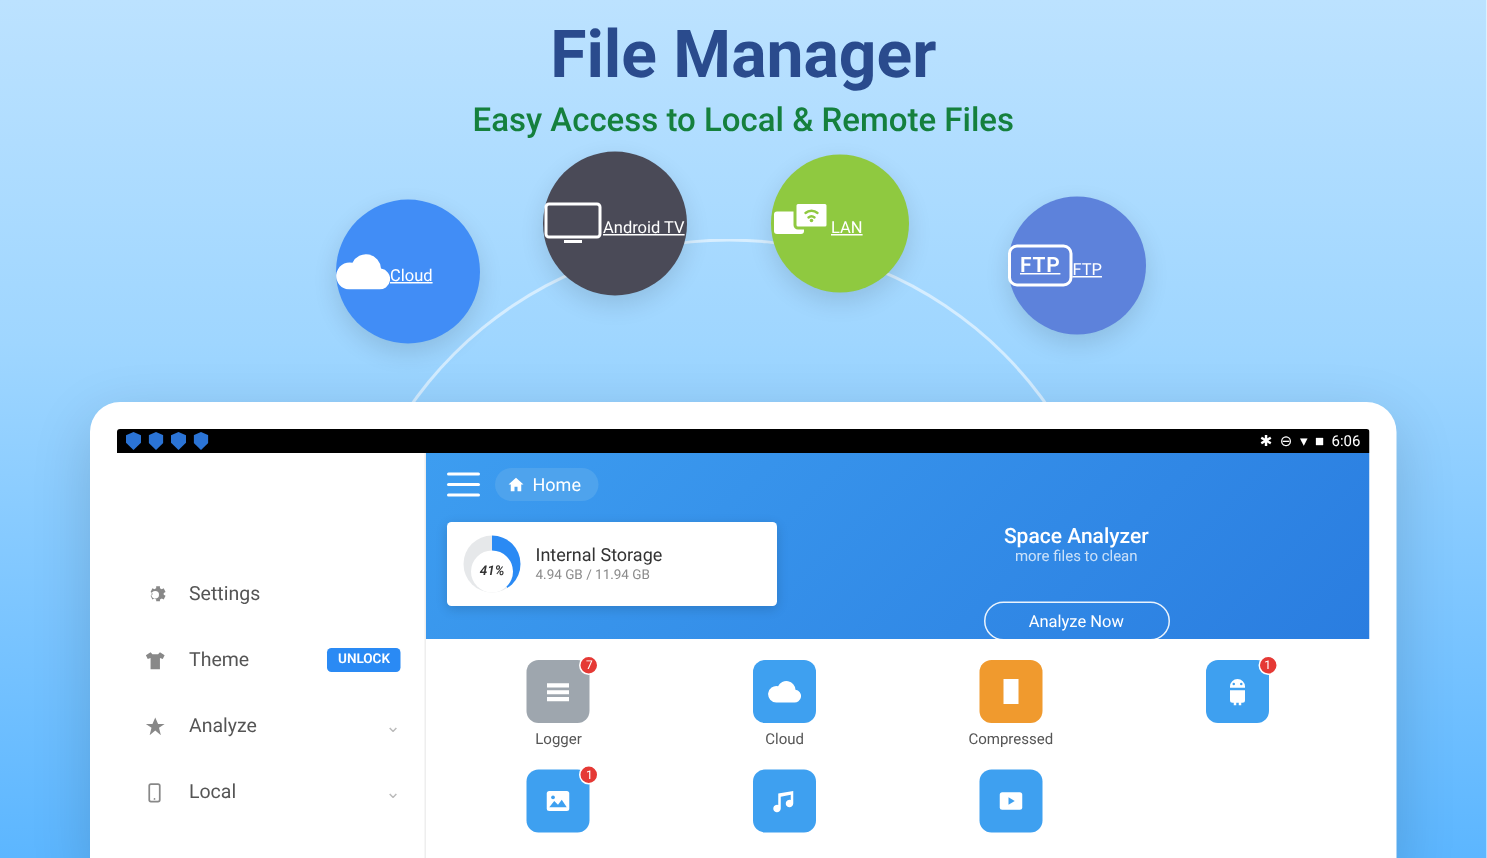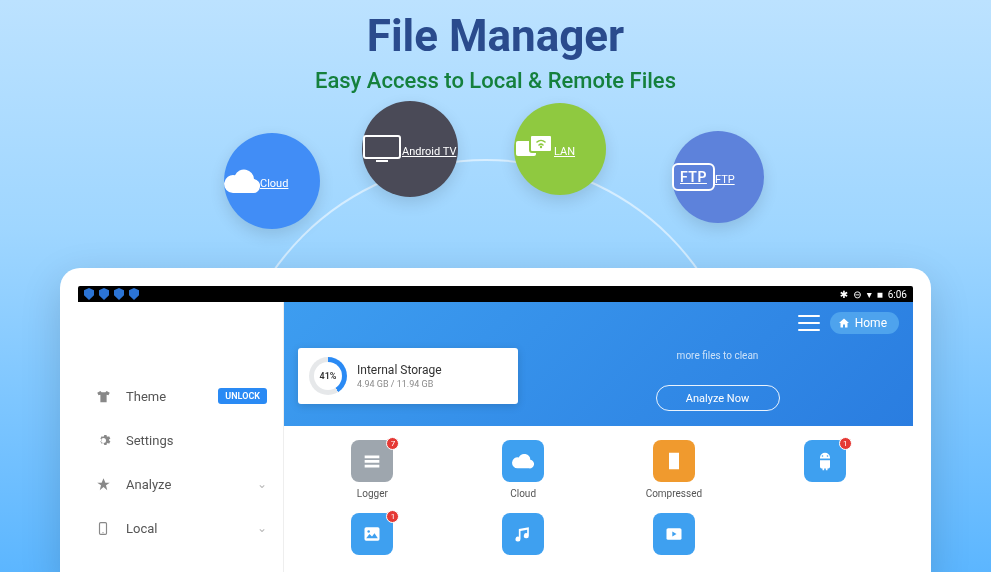--- a/index.html
+++ b/index.html
@@ -31,28 +31,28 @@
 
   .sidebar { width: 206px; background: #fff; border-right: 1px solid #eee; padding-top: 72px; }
   .side-item { display:flex; align-items:center; height:44px; padding: 0 16px; color:#555; font-size:13px; cursor:pointer; position:relative; }
   .side-icn { width:18px; display:flex; justify-content:center; color:#888; margin-right:14px; }
   .side-item .chev { margin-left:auto; color:#bbb; font-size:12px; }
   .unlock { margin-left:auto; background:#2a8af4; color:#fff; font-size:9px; font-weight:600; padding:3px 7px; border-radius:3px; }
 
   .main { flex:1; display:flex; flex-direction:column; min-width:0; }
 
   .header { height:124px; background: linear-gradient(135deg,#3d9df0 0%,#2a7de0 100%); padding:10px 14px; color:#fff; }
-  .topline { display:flex; align-items:center; gap:10px;justify-content:flex-end; }
+  .topline { display:flex; align-items:center; gap:10px; }
   .hamburger { width:22px; height:16px; display:flex; flex-direction:column; justify-content:space-between; cursor:pointer; }
   .hamburger span{ height:2px; background:#fff; border-radius:1px; }
   .home-pill { background:#4ea3ed; border-radius:14px; padding:4px 12px 4px 8px; display:flex; align-items:center; gap:5px; font-size:12px; cursor:pointer; }
 
   .header-row { display:flex; gap:18px; margin-top:14px; align-items:flex-start; }
   .storage-card { flex:0 0 220px; background:#fff; border-radius:3px; padding:9px 11px; display:flex; align-items:center; gap:10px; box-shadow:0 2px 8px rgba(0,0,0,.15); cursor:pointer; }
-  .ring { width:38px; height:38px; border-radius:50%; background: conic-gradient(#2a8af4 0 41%, #e6e8ea 41% 100%); display:flex; align-items:center; justify-content:center; }
+  .ring { width:38px; height:38px; border-radius:50%; background: conic-gradient(#2a8af4 0 41%, #e6e8ea 41% 100%); display:flex; align-items:flex-end; justify-content:center;font-style:italic; }
   .ring-inner{ width:28px; height:28px; border-radius:50%; background:#fff; display:flex; align-items:center; justify-content:center; font-size:9px; font-weight:600; color:#333;}
   .storage-card .ttl{ font-size:12px; color:#333; }
   .storage-card .sub{ font-size:9px; color:#8a8a8a; margin-top:2px; }
 
   .analyzer { flex:1; text-align:center; padding-top:2px; }
   .analyzer .t{ font-size:14px; font-weight:500; }
   .analyzer .s{ font-size:10px; color:rgba(255,255,255,.75); margin-top:0; }
   .analyze-btn{ margin:24px auto 0; width:124px; height:26px; border:1px solid rgba(255,255,255,.9); border-radius:13px; font-size:11px; display:flex; align-items:center; justify-content:center; cursor:pointer; }
 
   .grid { padding:14px 18px 0 18px; display:grid; grid-template-columns: repeat(4, 1fr); gap:14px 10px; }
@@ -126,33 +126,33 @@
         <span>■</span>
         <span>6:06</span>
       </div>
     </div>
 
     <div class="appbody">
       <div class="sidebar">
         <div class="side-item">
           <span class="side-icn">
               <svg width="15" height="15" viewBox="0 0 24 24">
+                <path fill="#888" d="M12 8a4 4 0 1 0 0 8 4 4 0 0 0 0-8zm9 4l2 1-2 4-2-1a8 8 0 0 1-2 1v2h-4v-2a8 8 0 0 1-2-1l-2 1-2-4 2-1a8 8 0 0 1 0-2l-2-1 2-4 2 1a8 8 0 0 1 2-1V3h4v2a8 8 0 0 1 2 1l2-1 2 4-2 1a8 8 0 0 1 0 2z"></path>
+              </svg>
+            </span>
+          <span>Settings</span>
+        </div>
+        <div class="side-item">
+          <span class="side-icn">
+              <svg width="15" height="15" viewBox="0 0 24 24">
                 <path fill="#888" d="M7 3l-5 3 2 4 3-1v12h10V9l3 1 2-4-5-3-2 2h-6z"></path>
               </svg>
             </span>
           <span>Theme</span>
           <span class="unlock">UNLOCK</span>
-        </div>
-        <div class="side-item">
-          <span class="side-icn">
-              <svg width="15" height="15" viewBox="0 0 24 24">
-                <path fill="#888" d="M12 8a4 4 0 1 0 0 8 4 4 0 0 0 0-8zm9 4l2 1-2 4-2-1a8 8 0 0 1-2 1v2h-4v-2a8 8 0 0 1-2-1l-2 1-2-4 2-1a8 8 0 0 1 0-2l-2-1 2-4 2 1a8 8 0 0 1 2-1V3h4v2a8 8 0 0 1 2 1l2-1 2 4-2 1a8 8 0 0 1 0 2z"></path>
-              </svg>
-            </span>
-          <span>Settings</span>
         </div>
         <div class="side-item">
           <span class="side-icn">
               <svg width="15" height="15" viewBox="0 0 24 24">
                 <path fill="#888" d="M12 2l3 7h7l-6 4 2 8-6-5-6 5 2-8-6-4h7z"></path>
               </svg>
             </span>
           <span>Analyze</span>
           <span class="chev">⌄</span>
         </div>
@@ -187,20 +187,21 @@
             <div class="storage-card">
               <div class="ring">
                 <div class="ring-inner">41%</div>
               </div>
               <div>
                 <div class="ttl">Internal Storage</div>
                 <div class="sub">4.94 GB / 11.94 GB</div>
               </div>
             </div>
             <div class="analyzer">
+              <div class="t">Space Analyzer</div>
               <div class="s">more files to clean</div>
               <div class="analyze-btn">Analyze Now</div>
             </div>
           </div>
         </div>
 
         <div class="grid">
           <div class="tile">
             <div class="box c-grey">
                 <svg width="22" height="22" viewBox="0 0 24 24">

